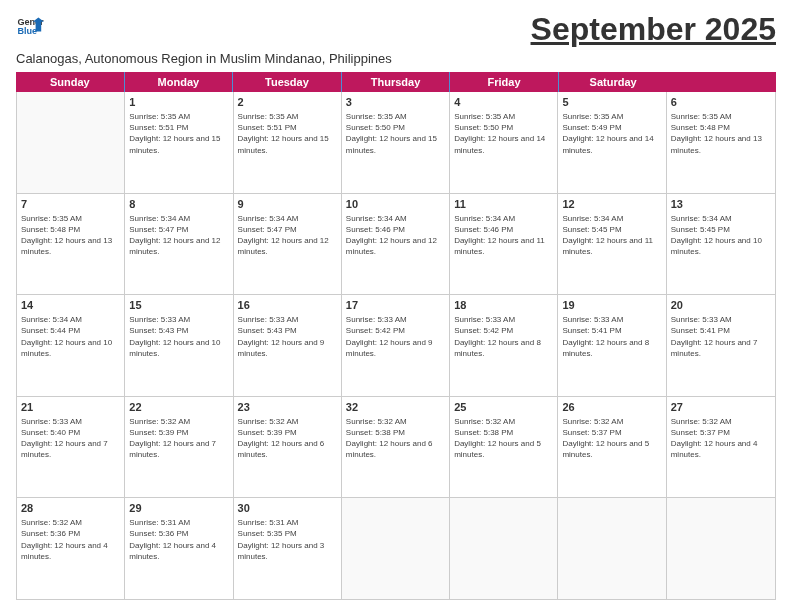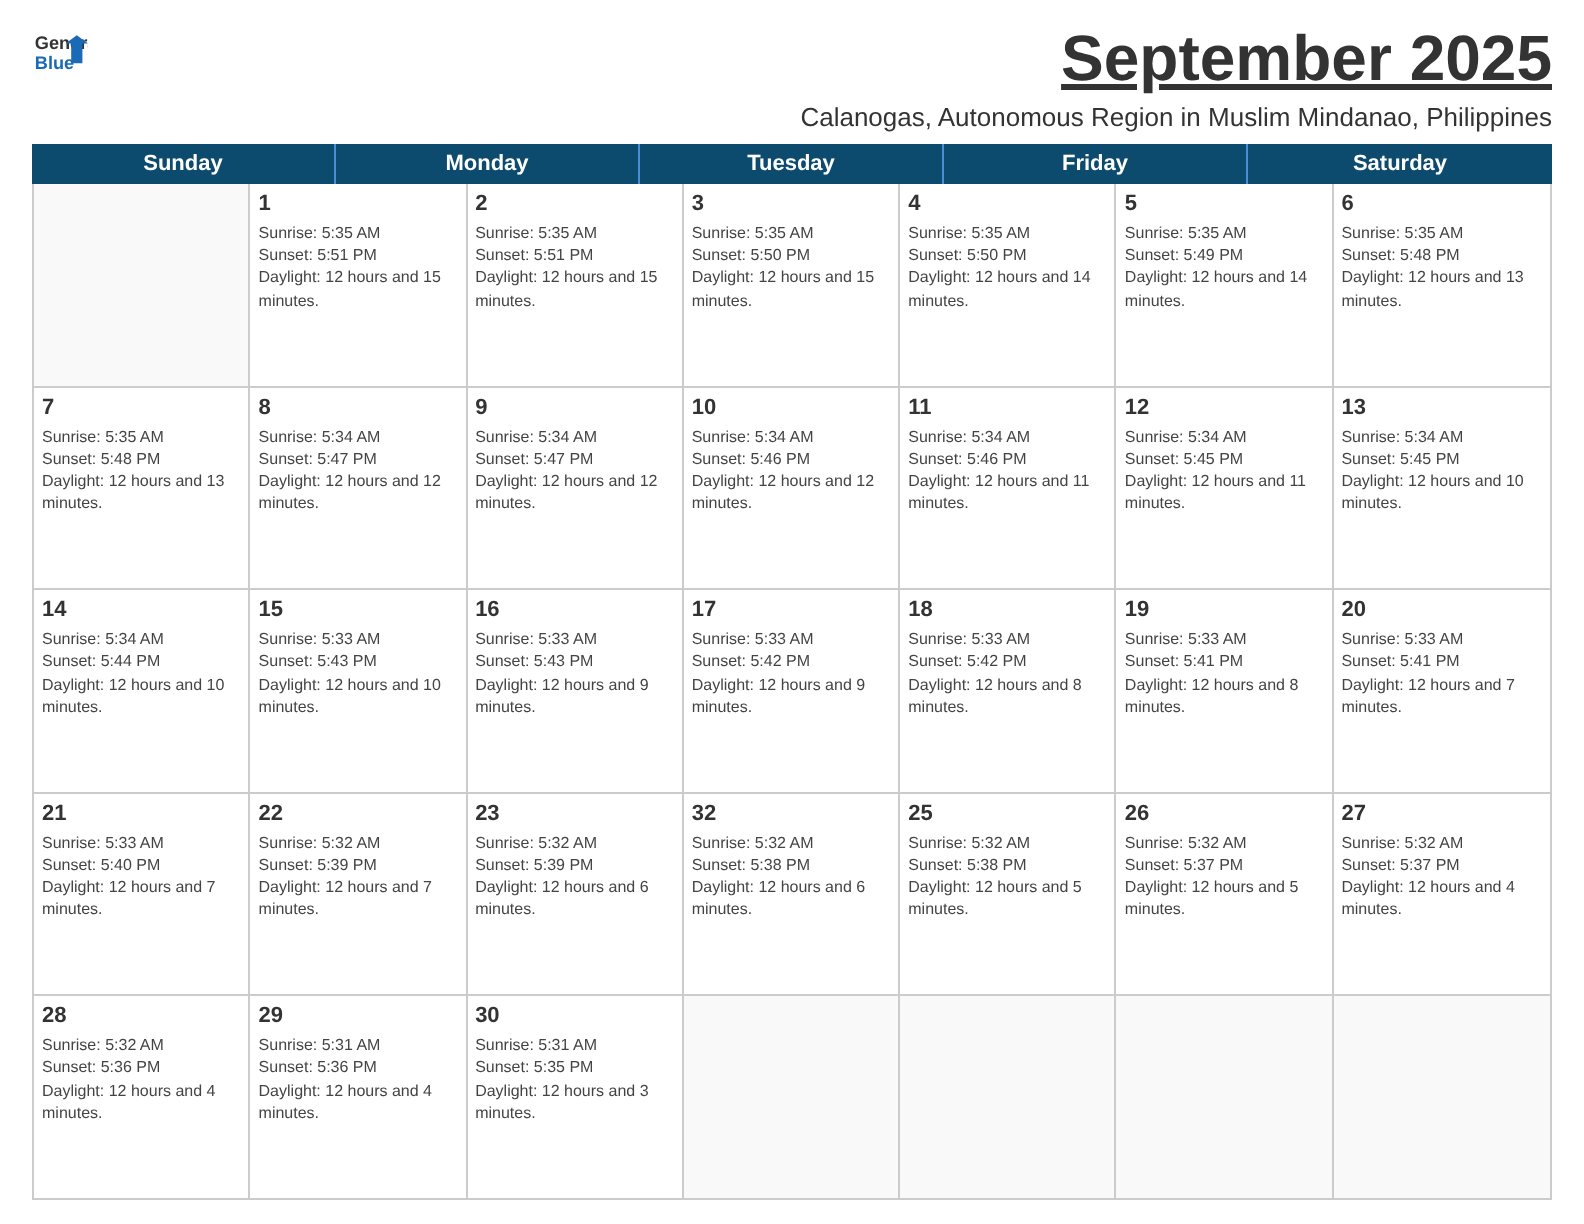--- a/index.html
+++ b/index.html
@@ -38,32 +38,32 @@
     .month-title {
       font-size: 32px;
       font-weight: bold;
       color: #333;
       line-height: 1.1;
       text-decoration: underline;
     }
     .subtitle {
       font-size: 13px;
       color: #333;
-      text-align: right;
+      text-align: left;
       margin-bottom: 6px;
     }
     .calendar {
       flex: 1;
       display: flex;
       flex-direction: column;
     }
     .cal-header {
       display: grid;
-      grid-template-columns: repeat(5, 1fr);
-      background: #0c4a6e;
+      grid-template-columns: repeat(7, 1fr);
+      background: #be185d;
     }
     .cal-header-cell {
       color: #fff;
       font-size: 11px;
       font-weight: bold;
       text-align: center;
       padding: 4px 2px;
       border-right: 1px solid #4a8ed5;
     }
     .cal-header-cell:last-child {
@@ -130,20 +130,21 @@
       <div class="month-title">September 2025</div>
     </div>
   </div>
   <div class="subtitle">Calanogas, Autonomous Region in Muslim Mindanao, Philippines</div>
 
   <div class="calendar">
     <div class="cal-header">
     <div class="cal-header-cell">Sunday</div>
         <div class="cal-header-cell">Monday</div>
         <div class="cal-header-cell">Tuesday</div>
+        <div class="cal-header-cell">Thursday</div>
         <div class="cal-header-cell">Friday</div>
         <div class="cal-header-cell">Saturday</div>
       </div>
     <div class="cal-body">
     <div class="cal-row">
           <div class="cal-cell empty"></div>
           <div class="cal-cell">
             <span class="cell-day">1</span>
             <div class="cell-info">Sunrise: 5:35 AM<br>Sunset: 5:51 PM<br>Daylight: 12 hours and 15 minutes.</div>
           </div>

